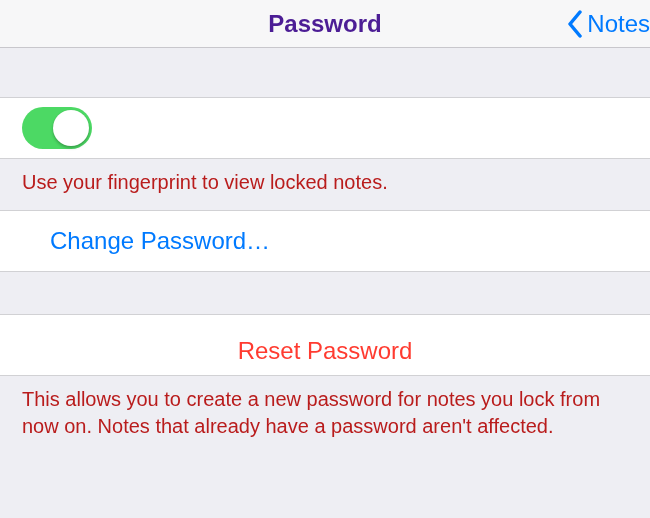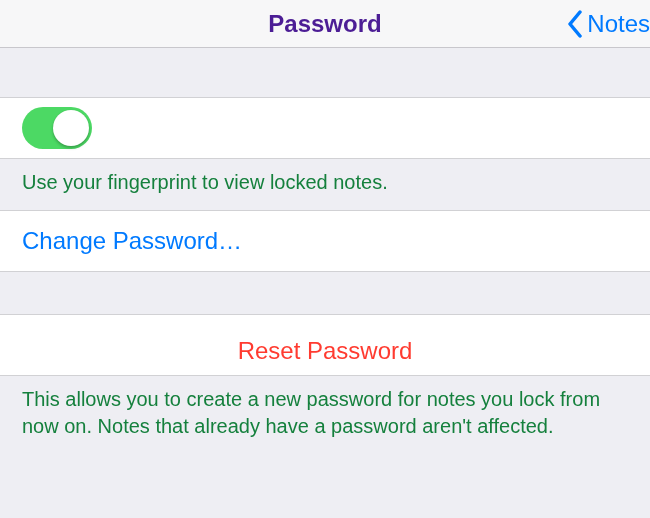--- a/index.html
+++ b/index.html
@@ -65,33 +65,34 @@
     .cell-label {
       font-size: 24px;
       color: #000;
       flex: 1;
       font-weight: 400;
     }
     .cell-link {
       font-size: 24px;
       color: #007aff;
       font-weight: 400;
+      margin-left: 28px;
     }
     .cell-destructive {
       font-size: 24px;
       color: #ff3b30;
       font-weight: 400;
       text-align: center;
       width: 100%;
       margin-top: 11px;
     }
     .footer {
       padding: 10px 22px 14px 22px;
       font-size: 20px;
-      color: #15803d;
+      color: #b91c1c;
       line-height: 1.35;
     }
     .switch {
       width: 70px;
       height: 42px;
       background: #4cd964;
       border-radius: 21px;
       position: relative;
       margin-right: -2px;
     }

